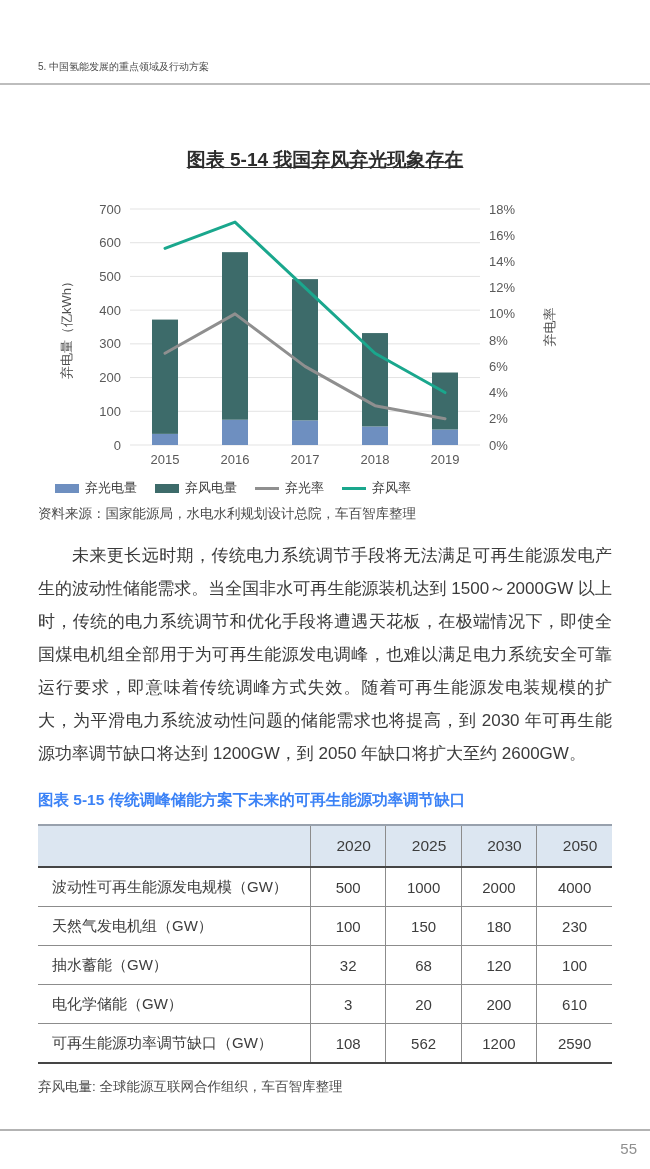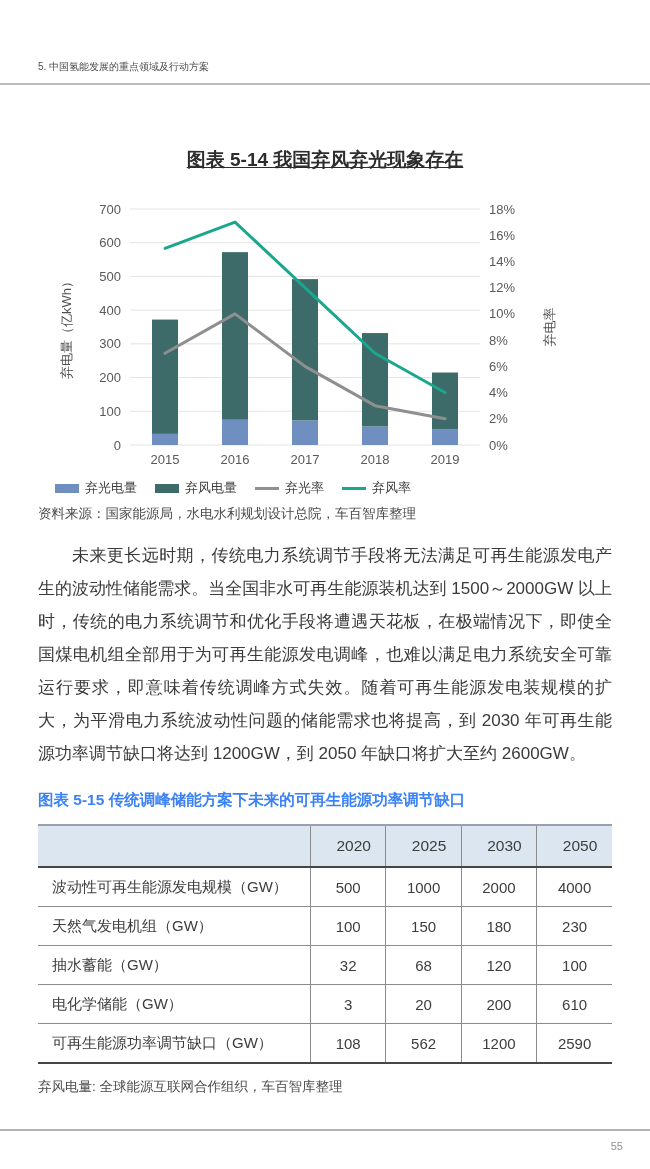--- a/index.html
+++ b/index.html
@@ -32,21 +32,21 @@
     font-size:15px;color:#3d3d3d;
   }
   table.gap thead tr{background:#dce6f1;border-bottom:2px solid #454545;}
   table.gap thead th{height:38px;font-weight:normal;font-size:15.5px;text-align:center;padding-left:12px;}
   table.gap tbody tr{border-bottom:1px solid #8c8c8c;}
   table.gap tbody tr:last-child{border-bottom:none;}
   table.gap th+th, table.gap td+td{border-left:1px solid #8c8c8c;}
   table.gap td{height:36px;text-align:center;}
   table.gap .lbl{width:257px;text-align:left;padding-left:14px;}
   .footer-rule{position:absolute;left:0;right:0;top:1129px;border-top:2px solid #b3b3b3;}
-  .page-num{position:absolute;top:1140px;right:27px;font-size:11px;color:#8f8f8f;}
+  .page-num{position:absolute;top:1140px;right:13px;font-size:15px;color:#8f8f8f;}
 </style>
 </head>
 <body>
 
 <div class="page">
 
   <div class="header">
     <span>5. 中国氢能发展的重点领域及行动方案</span>
   </div>
 

